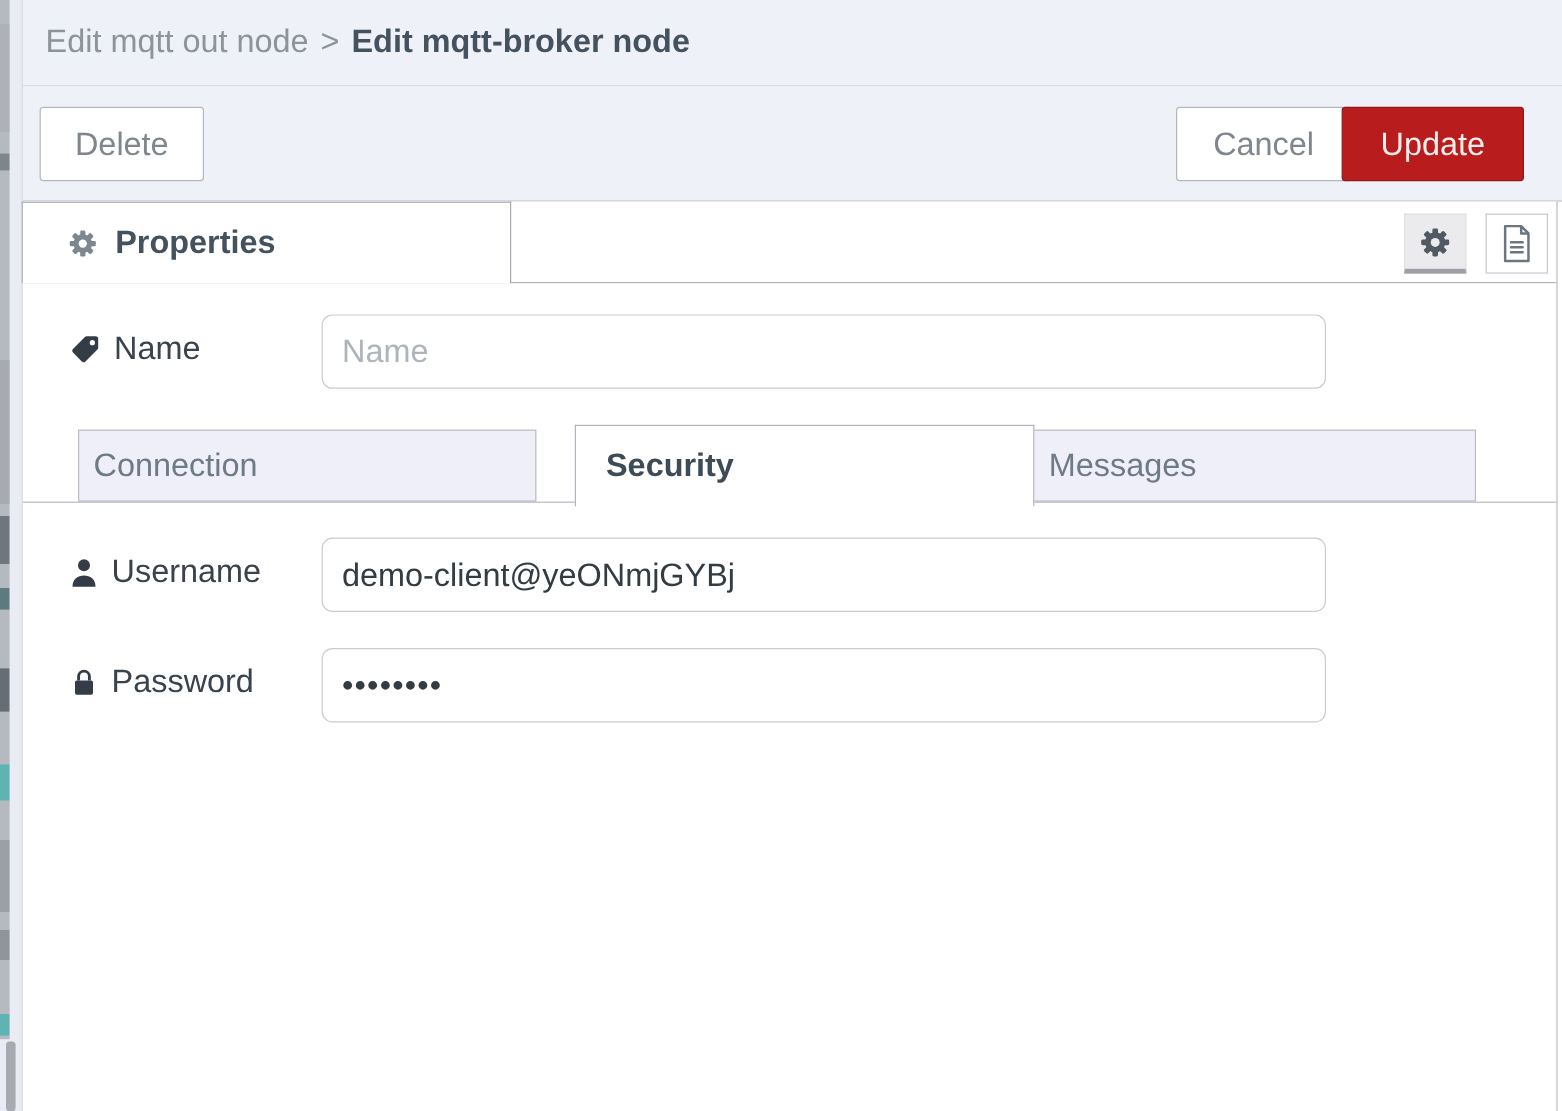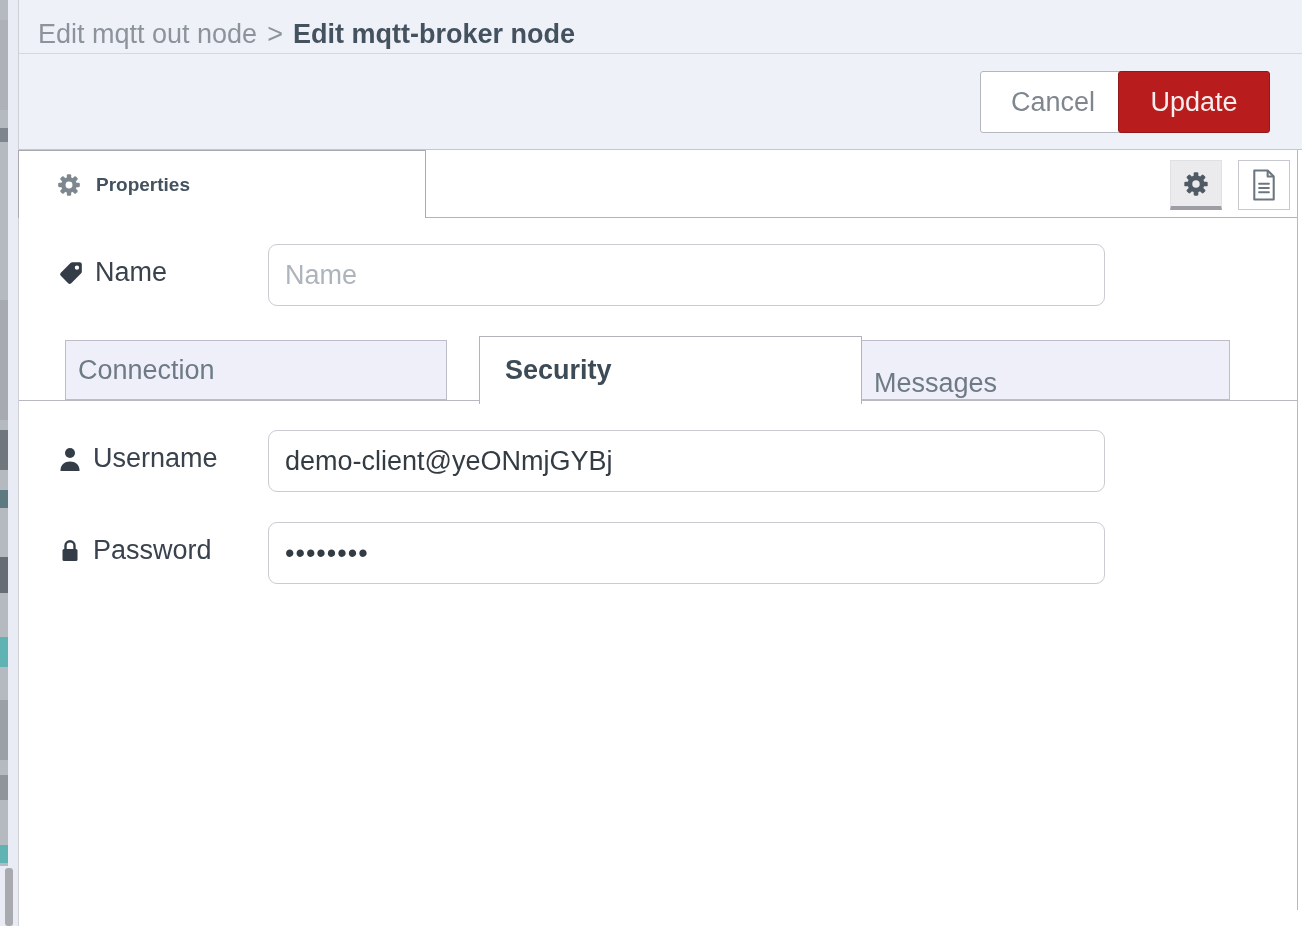--- a/index.html
+++ b/index.html
@@ -26,21 +26,21 @@
     background:#a9a9b0; border-radius:3px;
   }
 
   
   .dialog {
     position:absolute; left:18px; top:0; width:1284px; height:926px;
     border-left:1px solid #cfcfd8;
     background:transparent;
   }
   .tray-header {
-    height:54px; background:#eff1f9; border-bottom:1px solid #d7d7df;
+    height:72px; background:#eff1f9; border-bottom:1px solid #d7d7df;
     line-height:69px; padding-left:19px;
     font-size:27px; white-space:nowrap;
   }
   .crumb-parent, .crumb-sep { color:#8c939b; }
   .crumb-sep { padding:0 10px; }
   .crumb-current { color:#43525e; font-weight:bold; }
 
   .tray-toolbar {
     position:relative; height:96px; background:#eff1f9;
     border-bottom:1px solid #c6c6cf;
@@ -69,21 +69,21 @@
   .tabbar::after {
     content:""; position:absolute; left:0; right:0; bottom:0;
     border-bottom:1px solid #b3b3bc;
   }
   .tab-properties {
     position:absolute; left:-1px; top:0; width:408px; height:68px;
     background:#ffffff; border:1px solid #a9a9b2; border-bottom:none;
     z-index:2; display:flex; align-items:center; gap:14px;
     padding-left:37px; cursor:pointer;
   }
-  .tab-properties .label { font-size:19px; font-weight:bold; color:#43525e; }
+  .tab-properties .label { font-size:27px; font-weight:bold; color:#43525e; }
   .icon-btn {
     position:absolute; top:10px; width:52px; height:50px;
     display:flex; align-items:center; justify-content:center; cursor:pointer;
   }
   .icon-btn.gear {
     left:1151px; background:#ebebee; border:1px solid #e0e0e4;
     border-bottom:4px solid #9d9da5;
   }
   .icon-btn.doc  { left:1219px; background:#ffffff; border:1px solid #c8c8d0; }
 
@@ -119,21 +119,21 @@
     display:flex; align-items:center; padding-left:25px;
     font-size:27px; cursor:pointer;
     background:#eeeff9; border:1px solid #bcbdc9; color:#6e7a85;
   }
   .stab-connection { left:46px;  width:382px;padding-left:12px; }
   .stab-security {
     left:460px; width:383px; top:-4px; height:68px; z-index:2;
     background:#ffffff; border:1px solid #b3b3bc; border-bottom:none;
     color:#3d4b57; font-weight:bold;
   }
-  .stab-messages { left:829px; width:382px;align-items:flex-end; }
+  .stab-messages { left:829px; width:382px; }
 
   svg { display:block; }
 </style>
 </head>
 <body>
 
 <div class="left-strip">
   <div class="palette-sliver">
     <div class="frag" style="top:20px;height:90px;background:#aeb2b8"></div>
     <div class="frag" style="top:128px;height:14px;background:#7e858c"></div>
@@ -149,20 +149,21 @@
   <div class="scroll-thumb"></div>
 </div>
 
 <div class="dialog">
 
   <div class="tray-header">
     <span class="crumb-parent">Edit mqtt out node</span><span class="crumb-sep">&gt;</span><span class="crumb-current">Edit mqtt-broker node</span>
   </div>
 
   <div class="tray-toolbar">
+    <button class="btn btn-delete">Delete</button>
     <button class="btn btn-cancel">Cancel</button>
     <button class="btn btn-update">Update</button>
   </div>
 
   <div class="content">
 
     <div class="tabbar">
       <div class="tab-properties">
         <span>
           <svg width="26" height="26" viewBox="0 0 24 24">

